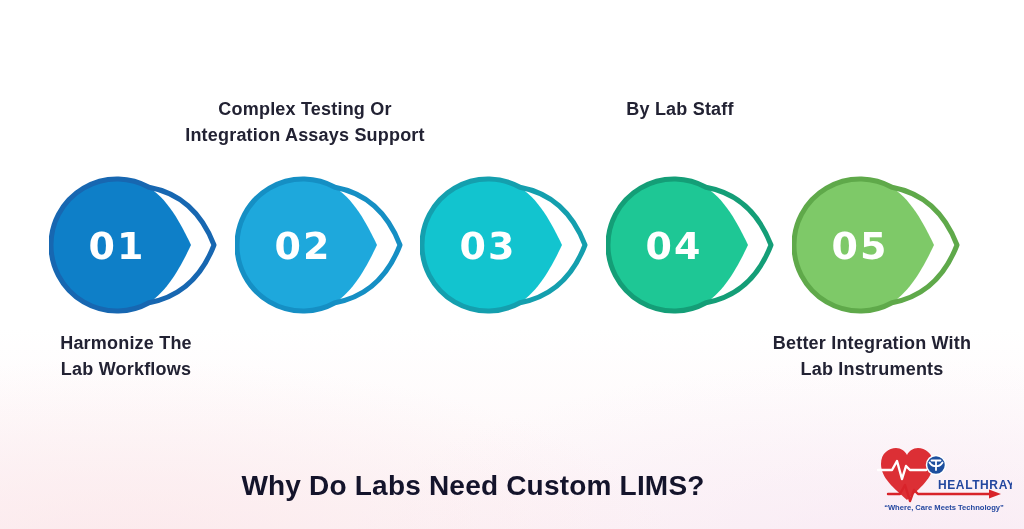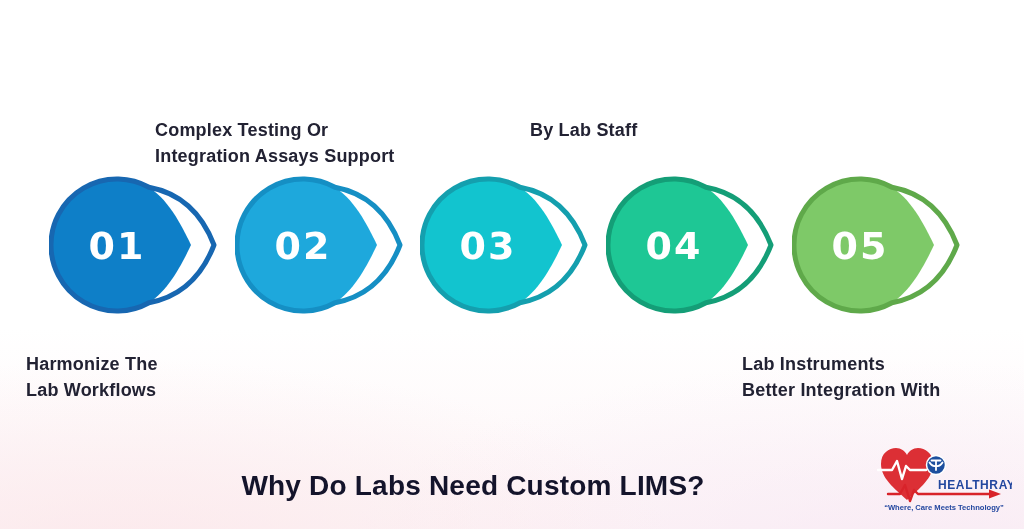--- a/index.html
+++ b/index.html
@@ -13,23 +13,23 @@
       radial-gradient(90% 60% at 88% 104%, rgba(246,230,244,.6), rgba(246,230,244,0) 60%),
       linear-gradient(180deg,#ffffff 0%,#ffffff 62%,#fdf4f6 100%);
   }
   .step-shape{position:absolute;width:168px;height:140px;top:175px;}
   .s1{left:49px;} .s2{left:235px;} .s3{left:420px;} .s4{left:606px;} .s5{left:792px;}
   .step-num{
     font-family:"DejaVu Sans","Liberation Sans",sans-serif;
     font-size:38px;font-weight:700;fill:#ffffff;letter-spacing:2px;
   }
   .label{
-    position:absolute;text-align:left;
+    position:absolute;text-align:center;
     font-size:18px;font-weight:700;line-height:26px;
-    color:#222233;letter-spacing:.2px;margin-top:21px;
+    color:#222233;letter-spacing:.2px;
   }
   .lab-above{top:96px;}
   .lab-below{top:330px;}
   .l1{left:26px;width:200px;}
   .l2{left:155px;width:300px;}
   .l3{left:388px;width:200px;}
   .l4{left:530px;width:300px;}
   .l5{left:742px;width:260px;}
   .title{
     position:absolute;top:470px;left:0;width:946px;
@@ -85,22 +85,22 @@
     <div>Lab Workflows</div>
   </div>
   <div class="label lab-above l2">
     <div>Complex Testing Or</div>
     <div>Integration Assays Support</div>
   </div>
   <div class="label lab-above l4">
     <div>By Lab Staff</div>
   </div>
   <div class="label lab-below l5">
+    <div>Better Integration With</div>
     <div>Lab Instruments</div>
-    <div>Better Integration With</div>
   </div>
 
   <div class="title">Why Do Labs Need Custom LIMS?</div>
 
   <svg class="logo" viewBox="0 0 140 82">
     <path d="M 35 60 C 22 48, 9 38, 9 24 C 9 13, 17 8, 24 8 C 29 8, 33 11, 35 15 C 37 11, 41 8, 46 8 C 53 8, 61 13, 61 24 C 61 38, 48 48, 35 60 Z" fill="#dc2f35"></path>
     <polyline points="6,30 20,30 25,21 30,39 34,26 38,30 54,30" fill="none" stroke="#ffffff" stroke-width="2.4" stroke-linejoin="round" stroke-linecap="round"></polyline>
     <circle cx="64" cy="25" r="9.5" stroke="#ffffff" stroke-width="1.5" fill="#1d4f9e"></circle>
     <path d="M 59.5 20.5 L 68.5 20.5 M 64 20.5 L 64 30 M 57.5 22.5 Q 60 26.5 63 26 M 70.5 22.5 Q 68 26.5 65 26" fill="none" stroke="#ffffff" stroke-width="1.8" stroke-linecap="round"></path>
     <polyline points="16,54 28,54 33,45 38,61 42,50 46,54 118,54" fill="none" stroke-width="2.4" stroke-linejoin="round" stroke-linecap="round" stroke="#d8232a"></polyline>

